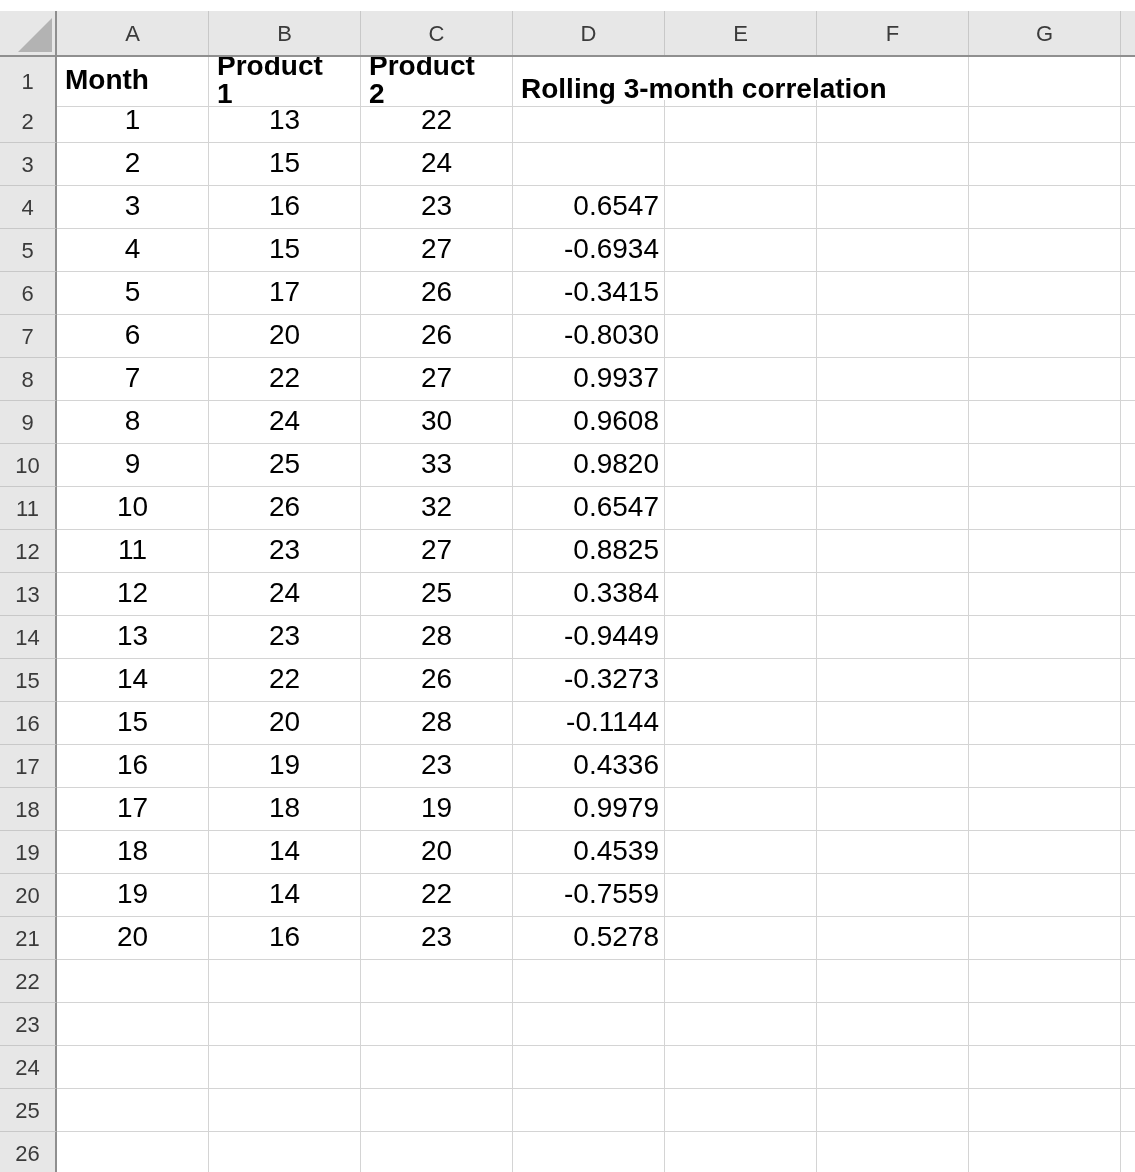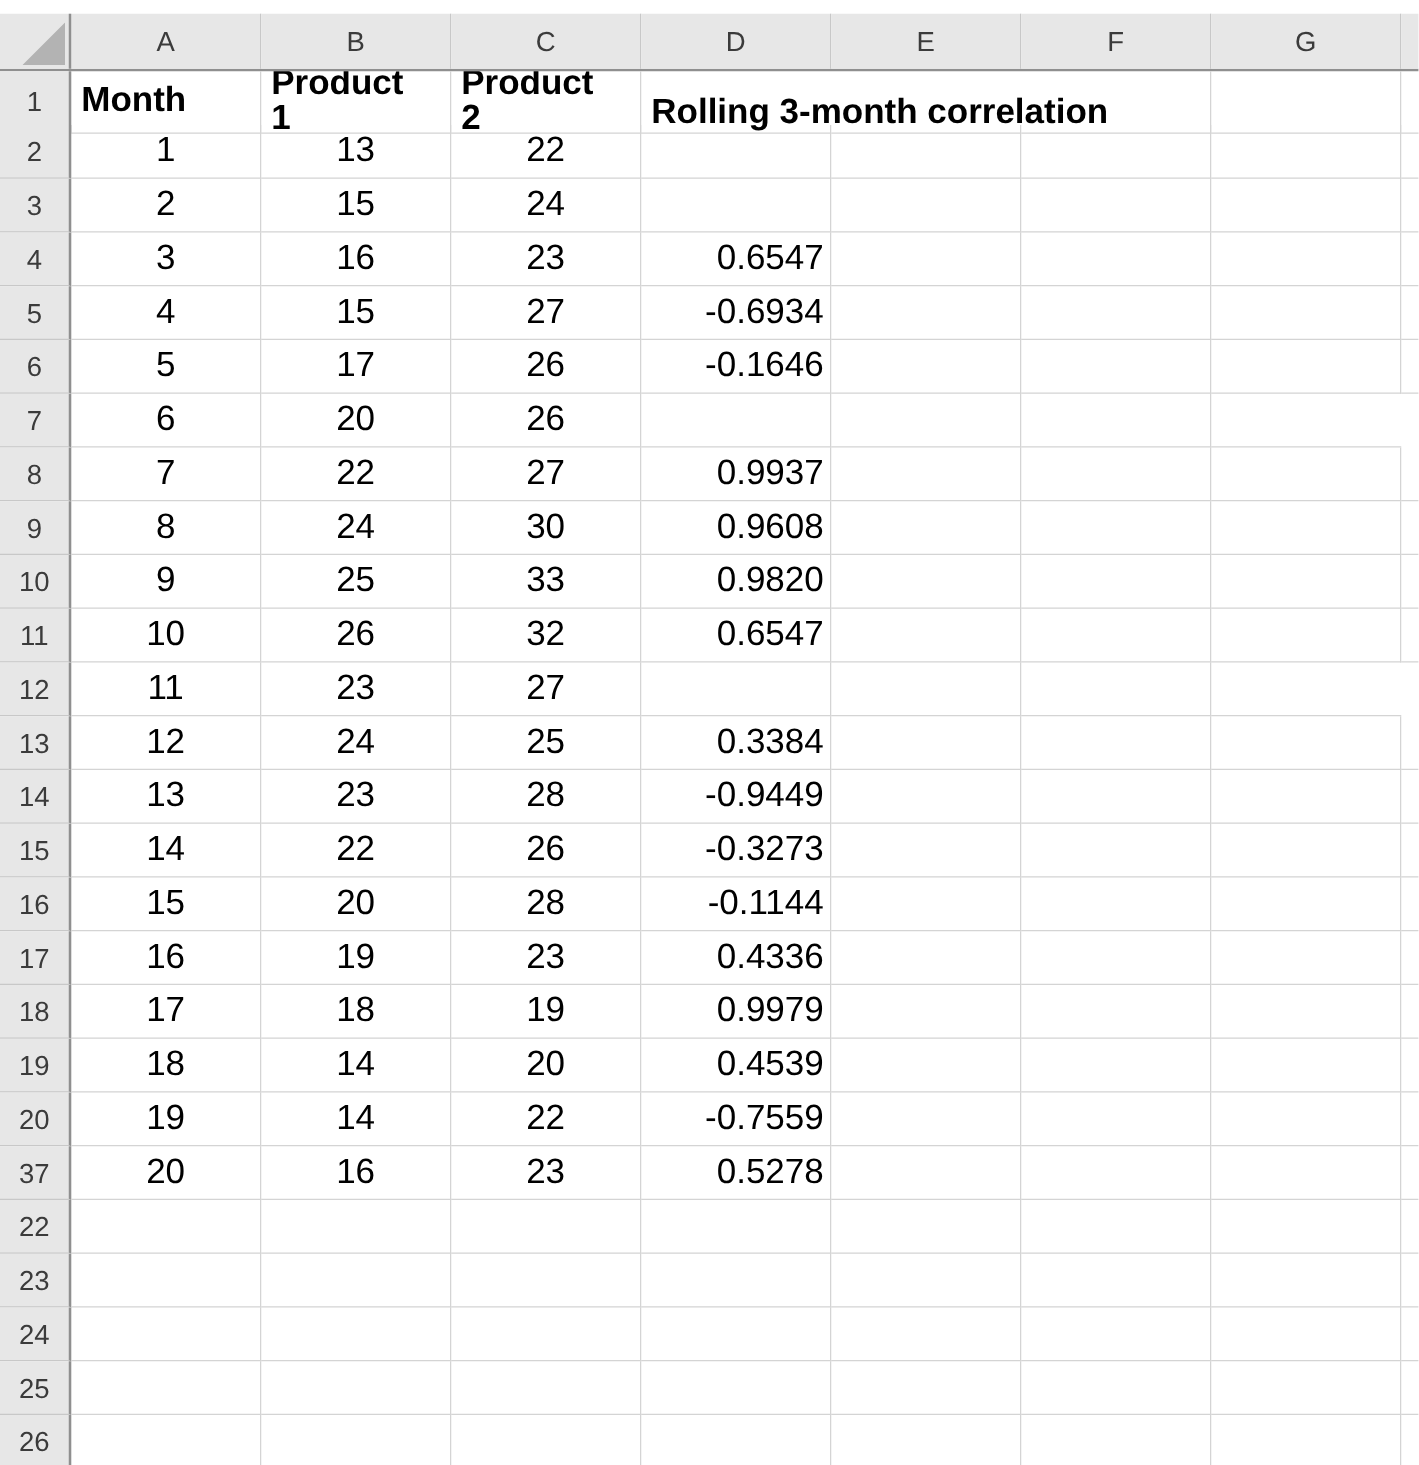--- a/index.html
+++ b/index.html
@@ -165,31 +165,32 @@
         <div class="cell col-e"></div>
         <div class="cell col-f"></div>
         <div class="cell col-g"></div>
         <div class="cell sliver-cell"></div>
       </div>
       <div class="row">
         <div class="rowhead">6</div>
         <div class="cell col-a">5</div>
         <div class="cell col-b">17</div>
         <div class="cell col-c">26</div>
-        <div class="cell col-d">-0.1646</div>
+        <div class="cell col-d">-0.3415</div>
         <div class="cell col-e"></div>
         <div class="cell col-f"></div>
         <div class="cell col-g"></div>
         <div class="cell sliver-cell"></div>
       </div>
       <div class="row">
         <div class="rowhead">7</div>
         <div class="cell col-a">6</div>
         <div class="cell col-b">20</div>
         <div class="cell col-c">26</div>
+        <div class="cell col-d">-0.8030</div>
         <div class="cell col-e"></div>
         <div class="cell col-f"></div>
         <div class="cell col-g"></div>
         <div class="cell sliver-cell"></div>
       </div>
       <div class="row">
         <div class="rowhead">8</div>
         <div class="cell col-a">7</div>
         <div class="cell col-b">22</div>
         <div class="cell col-c">27</div>
@@ -230,20 +231,21 @@
         <div class="cell col-e"></div>
         <div class="cell col-f"></div>
         <div class="cell col-g"></div>
         <div class="cell sliver-cell"></div>
       </div>
       <div class="row">
         <div class="rowhead">12</div>
         <div class="cell col-a">11</div>
         <div class="cell col-b">23</div>
         <div class="cell col-c">27</div>
+        <div class="cell col-d">0.8825</div>
         <div class="cell col-e"></div>
         <div class="cell col-f"></div>
         <div class="cell col-g"></div>
         <div class="cell sliver-cell"></div>
       </div>
       <div class="row">
         <div class="rowhead">13</div>
         <div class="cell col-a">12</div>
         <div class="cell col-b">24</div>
         <div class="cell col-c">25</div>
@@ -324,21 +326,21 @@
         <div class="cell col-a">19</div>
         <div class="cell col-b">14</div>
         <div class="cell col-c">22</div>
         <div class="cell col-d">-0.7559</div>
         <div class="cell col-e"></div>
         <div class="cell col-f"></div>
         <div class="cell col-g"></div>
         <div class="cell sliver-cell"></div>
       </div>
       <div class="row">
-        <div class="rowhead">37</div>
+        <div class="rowhead">21</div>
         <div class="cell col-a">20</div>
         <div class="cell col-b">16</div>
         <div class="cell col-c">23</div>
         <div class="cell col-d">0.5278</div>
         <div class="cell col-e"></div>
         <div class="cell col-f"></div>
         <div class="cell col-g"></div>
         <div class="cell sliver-cell"></div>
       </div>
       <div class="row">

